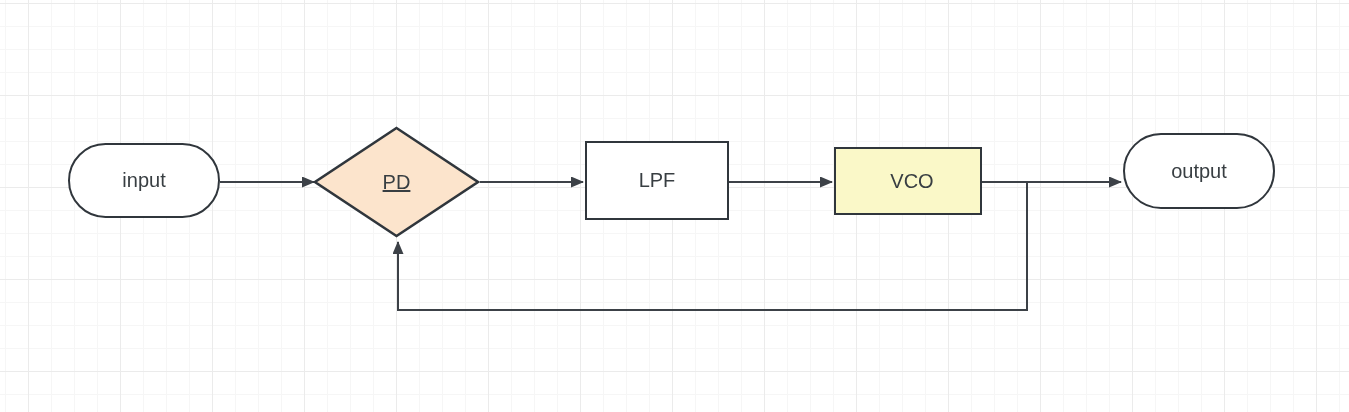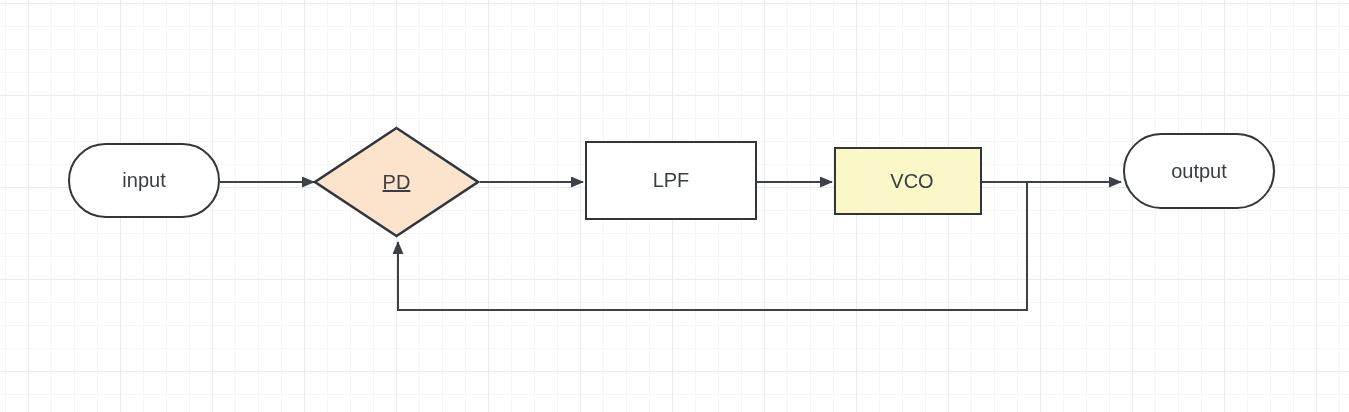--- a/index.html
+++ b/index.html
@@ -83,21 +83,21 @@
     <span class="node-label">input</span>
   </div>
 
   <div class="node shape-diamond" style="left:313px; top:126px; width:167px; height:112px;">
     <svg viewBox="0 0 167 112">
       <polygon points="83.5,2 165,56 83.5,110 2,56" fill="#fce4cc" stroke="#30363c" stroke-width="2.5" stroke-linejoin="miter"></polygon>
     </svg>
     <span class="node-label">PD</span>
   </div>
 
-  <div class="node shape-rect" style="left:585px; top:141px; width:172px; height:79px;">
+  <div class="node shape-rect" style="left:585px; top:141px; width:144px; height:79px;">
     <span class="node-label">LPF</span>
   </div>
 
   <div class="node shape-rect node-vco" style="left:834px; top:147px; width:148px; height:68px;">
     <span class="node-label">VCO</span>
   </div>
 
   <div class="node shape-terminator" style="left:1123px; top:133px; width:152px; height:76px;">
     <span class="node-label">output</span>
   </div>

